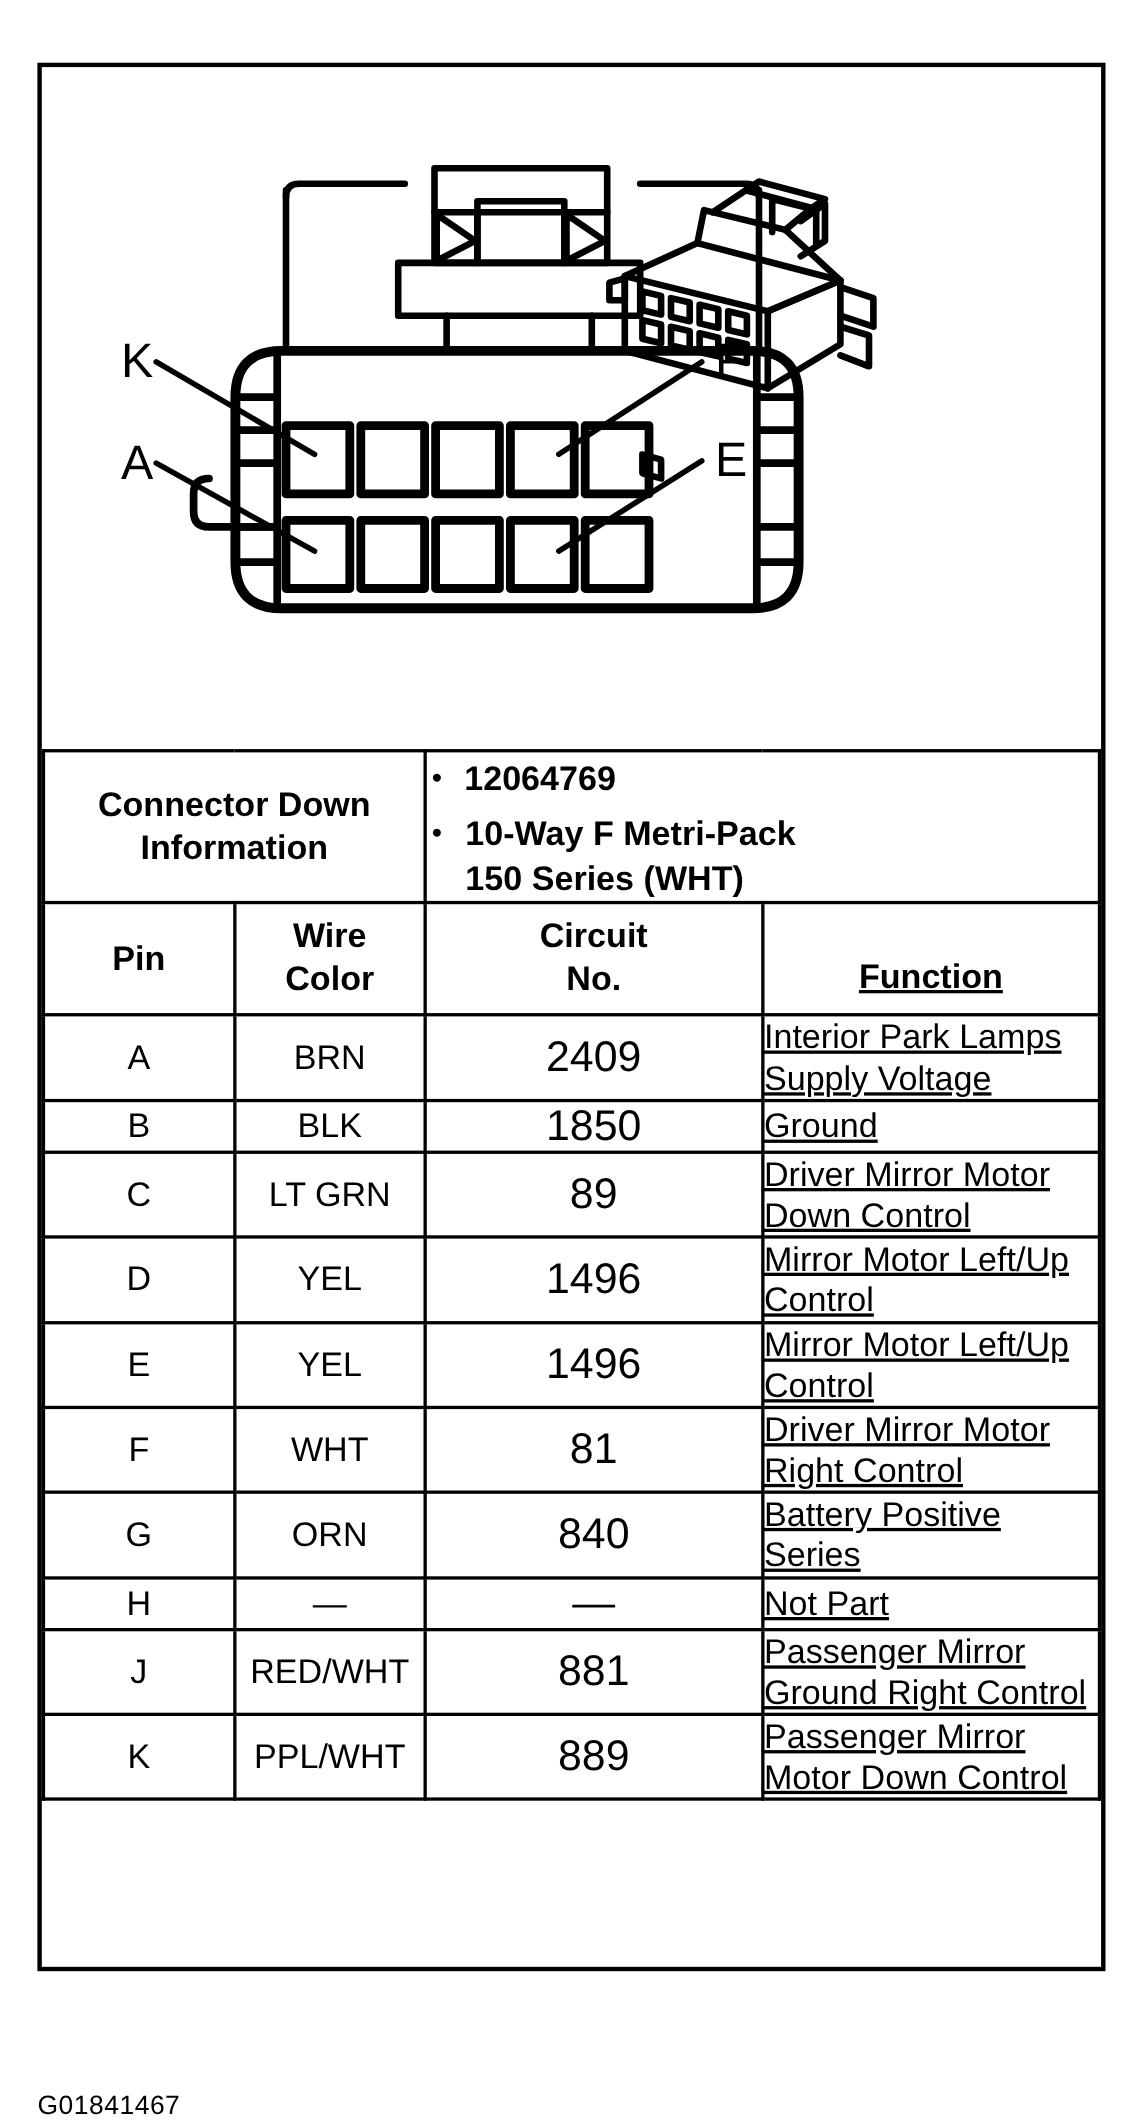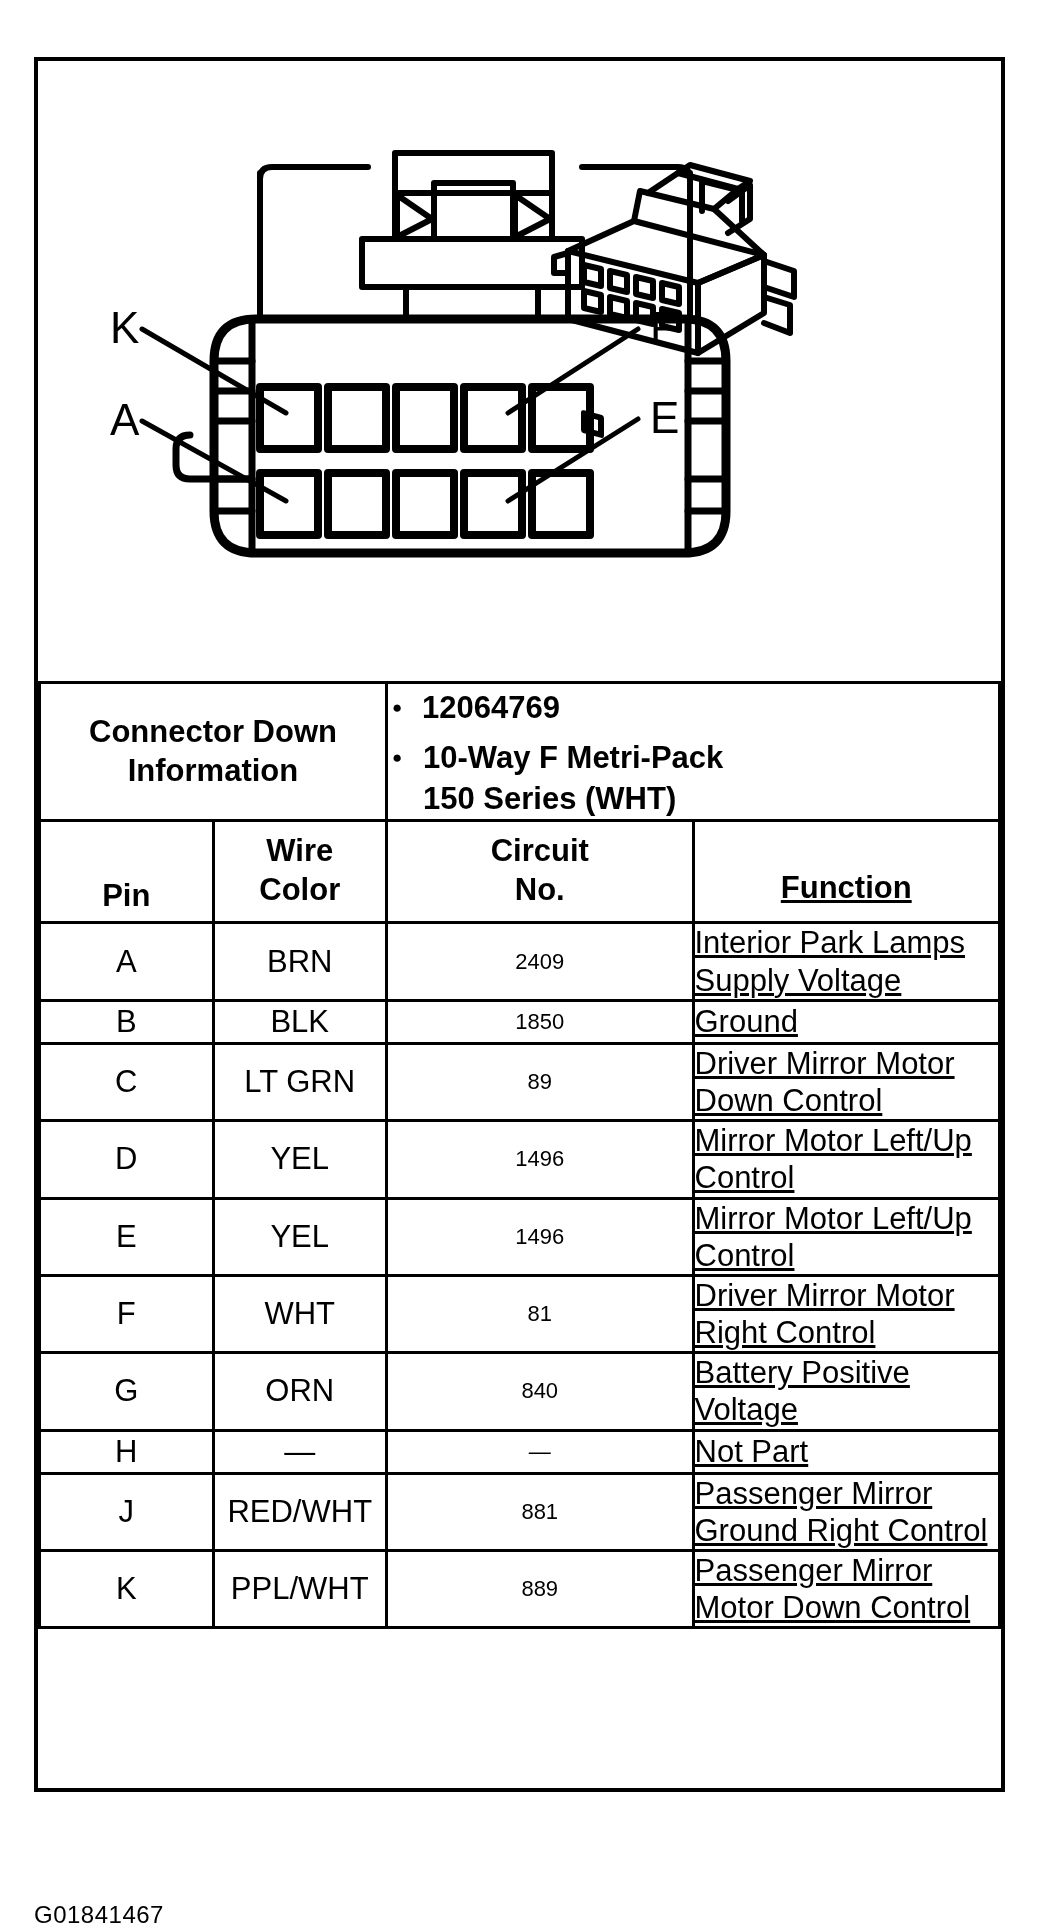--- a/index.html
+++ b/index.html
@@ -73,26 +73,26 @@
   .cpi-values li .bullet:before{content:"\25CF";font-size:17px;}
 
   .hdr td{
     text-align:center;
     font-weight:bold;
     font-size:31px;
     line-height:1.25;
     padding:10px 4px 12px 4px;
     margin-left:48px;
   }
-  .hdr .h-pin{vertical-align:bottom;padding-bottom:6px;}
+  .hdr .h-pin{vertical-align:bottom;padding-bottom:30px;}
   .hdr .h-func{vertical-align:bottom;padding-bottom:14px;}
 
   .c-pin{width:122px;text-align:center;font-size:31px;padding:10px 2px;}
   .c-wire{width:178px;text-align:center;font-size:31px;padding:10px 2px;}
-  .c-ckt{width:135px;text-align:center;font-size:22px;padding:10px 2px;}
+  .c-ckt{width:135px;text-align:center;font-size:39px;padding:10px 2px;}
   .c-fn{text-align:left;font-size:31px;line-height:1.2;padding:10px 6px 10px 14px;text-decoration:underline;}
 
   .row-tall .c-pin,.row-tall .c-wire,.row-tall .c-ckt,.row-tall .c-fn{
     height:74px;
   }
   .row-short .c-pin,.row-short .c-wire,.row-short .c-ckt,.row-short .c-fn{
     height:40px;
   }
 
   
@@ -300,21 +300,21 @@
           <td class="c-pin">F</td>
           <td class="c-wire">WHT</td>
           <td class="c-ckt">81</td>
           <td class="c-fn">Driver Mirror Motor Right Control</td>
         </tr>
 
         <tr class="row-short">
           <td class="c-pin">G</td>
           <td class="c-wire">ORN</td>
           <td class="c-ckt">840</td>
-          <td class="c-fn">Battery Positive Voltage</td>
+          <td class="c-fn">Battery Positive Series</td>
         </tr>
 
         <tr class="row-short">
           <td class="c-pin">H</td>
           <td class="c-wire">—</td>
           <td class="c-ckt">—</td>
           <td class="c-fn">Not Part</td>
         </tr>
 
         <tr class="row-tall">

